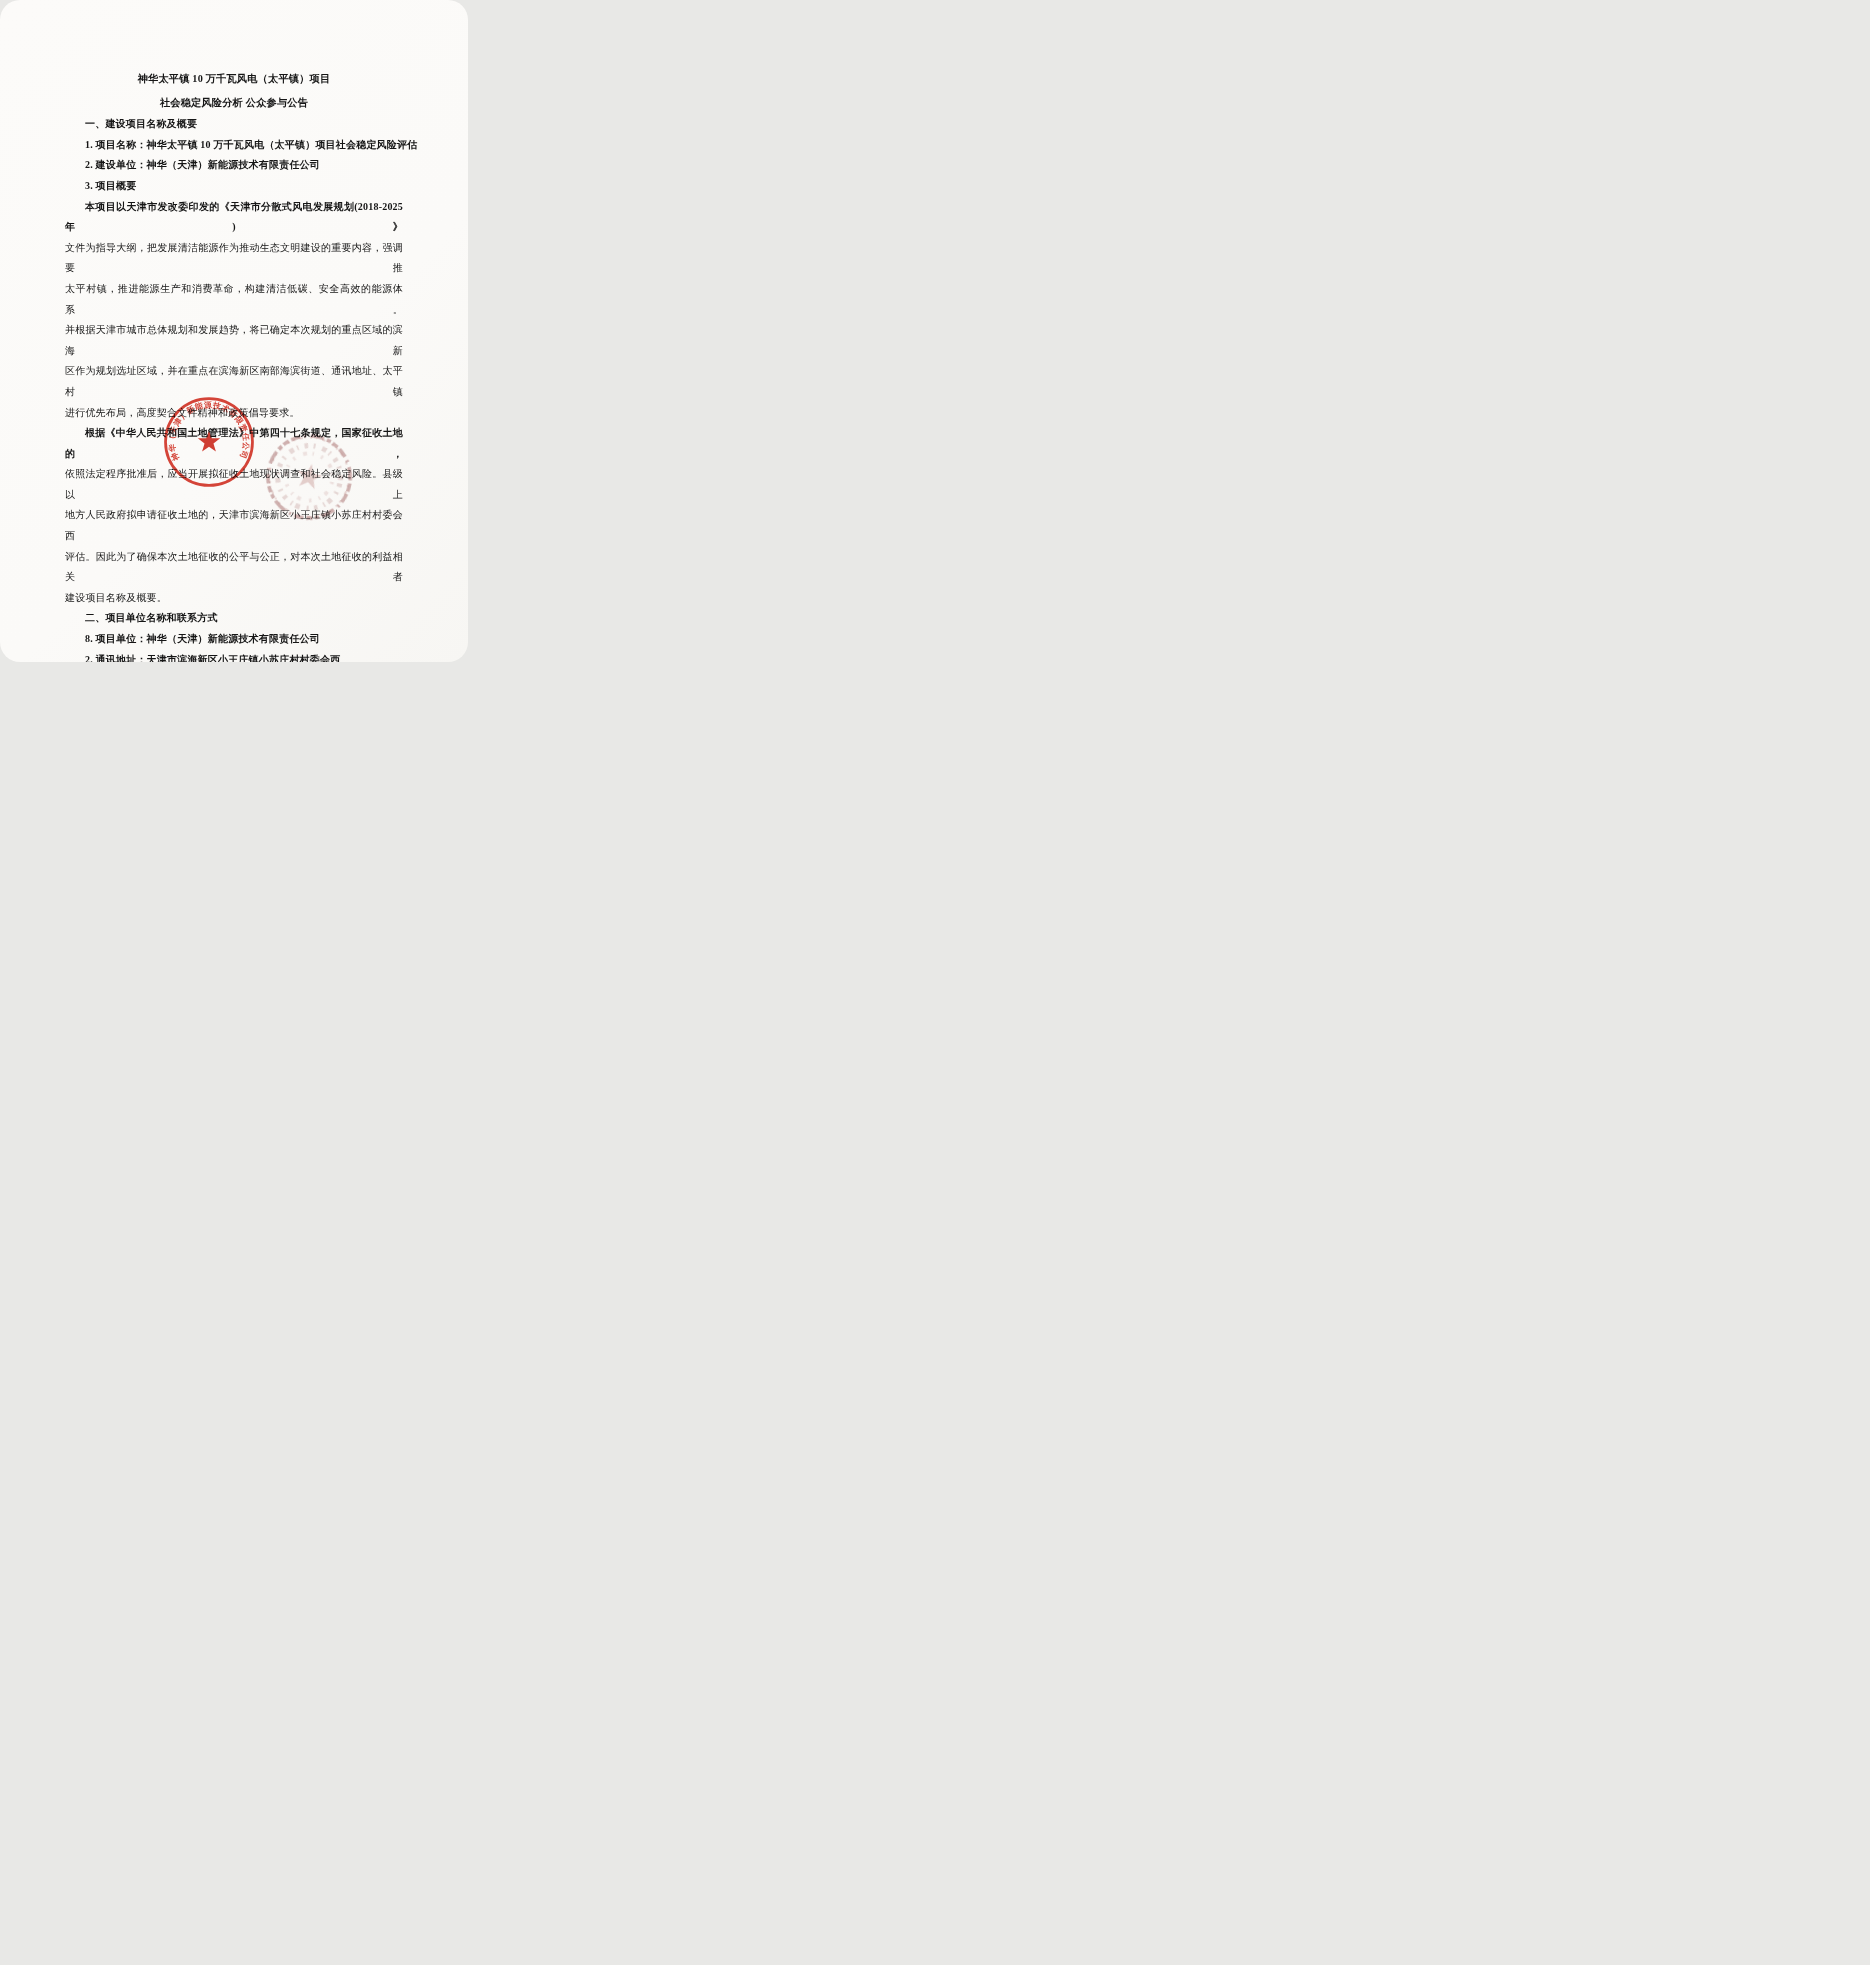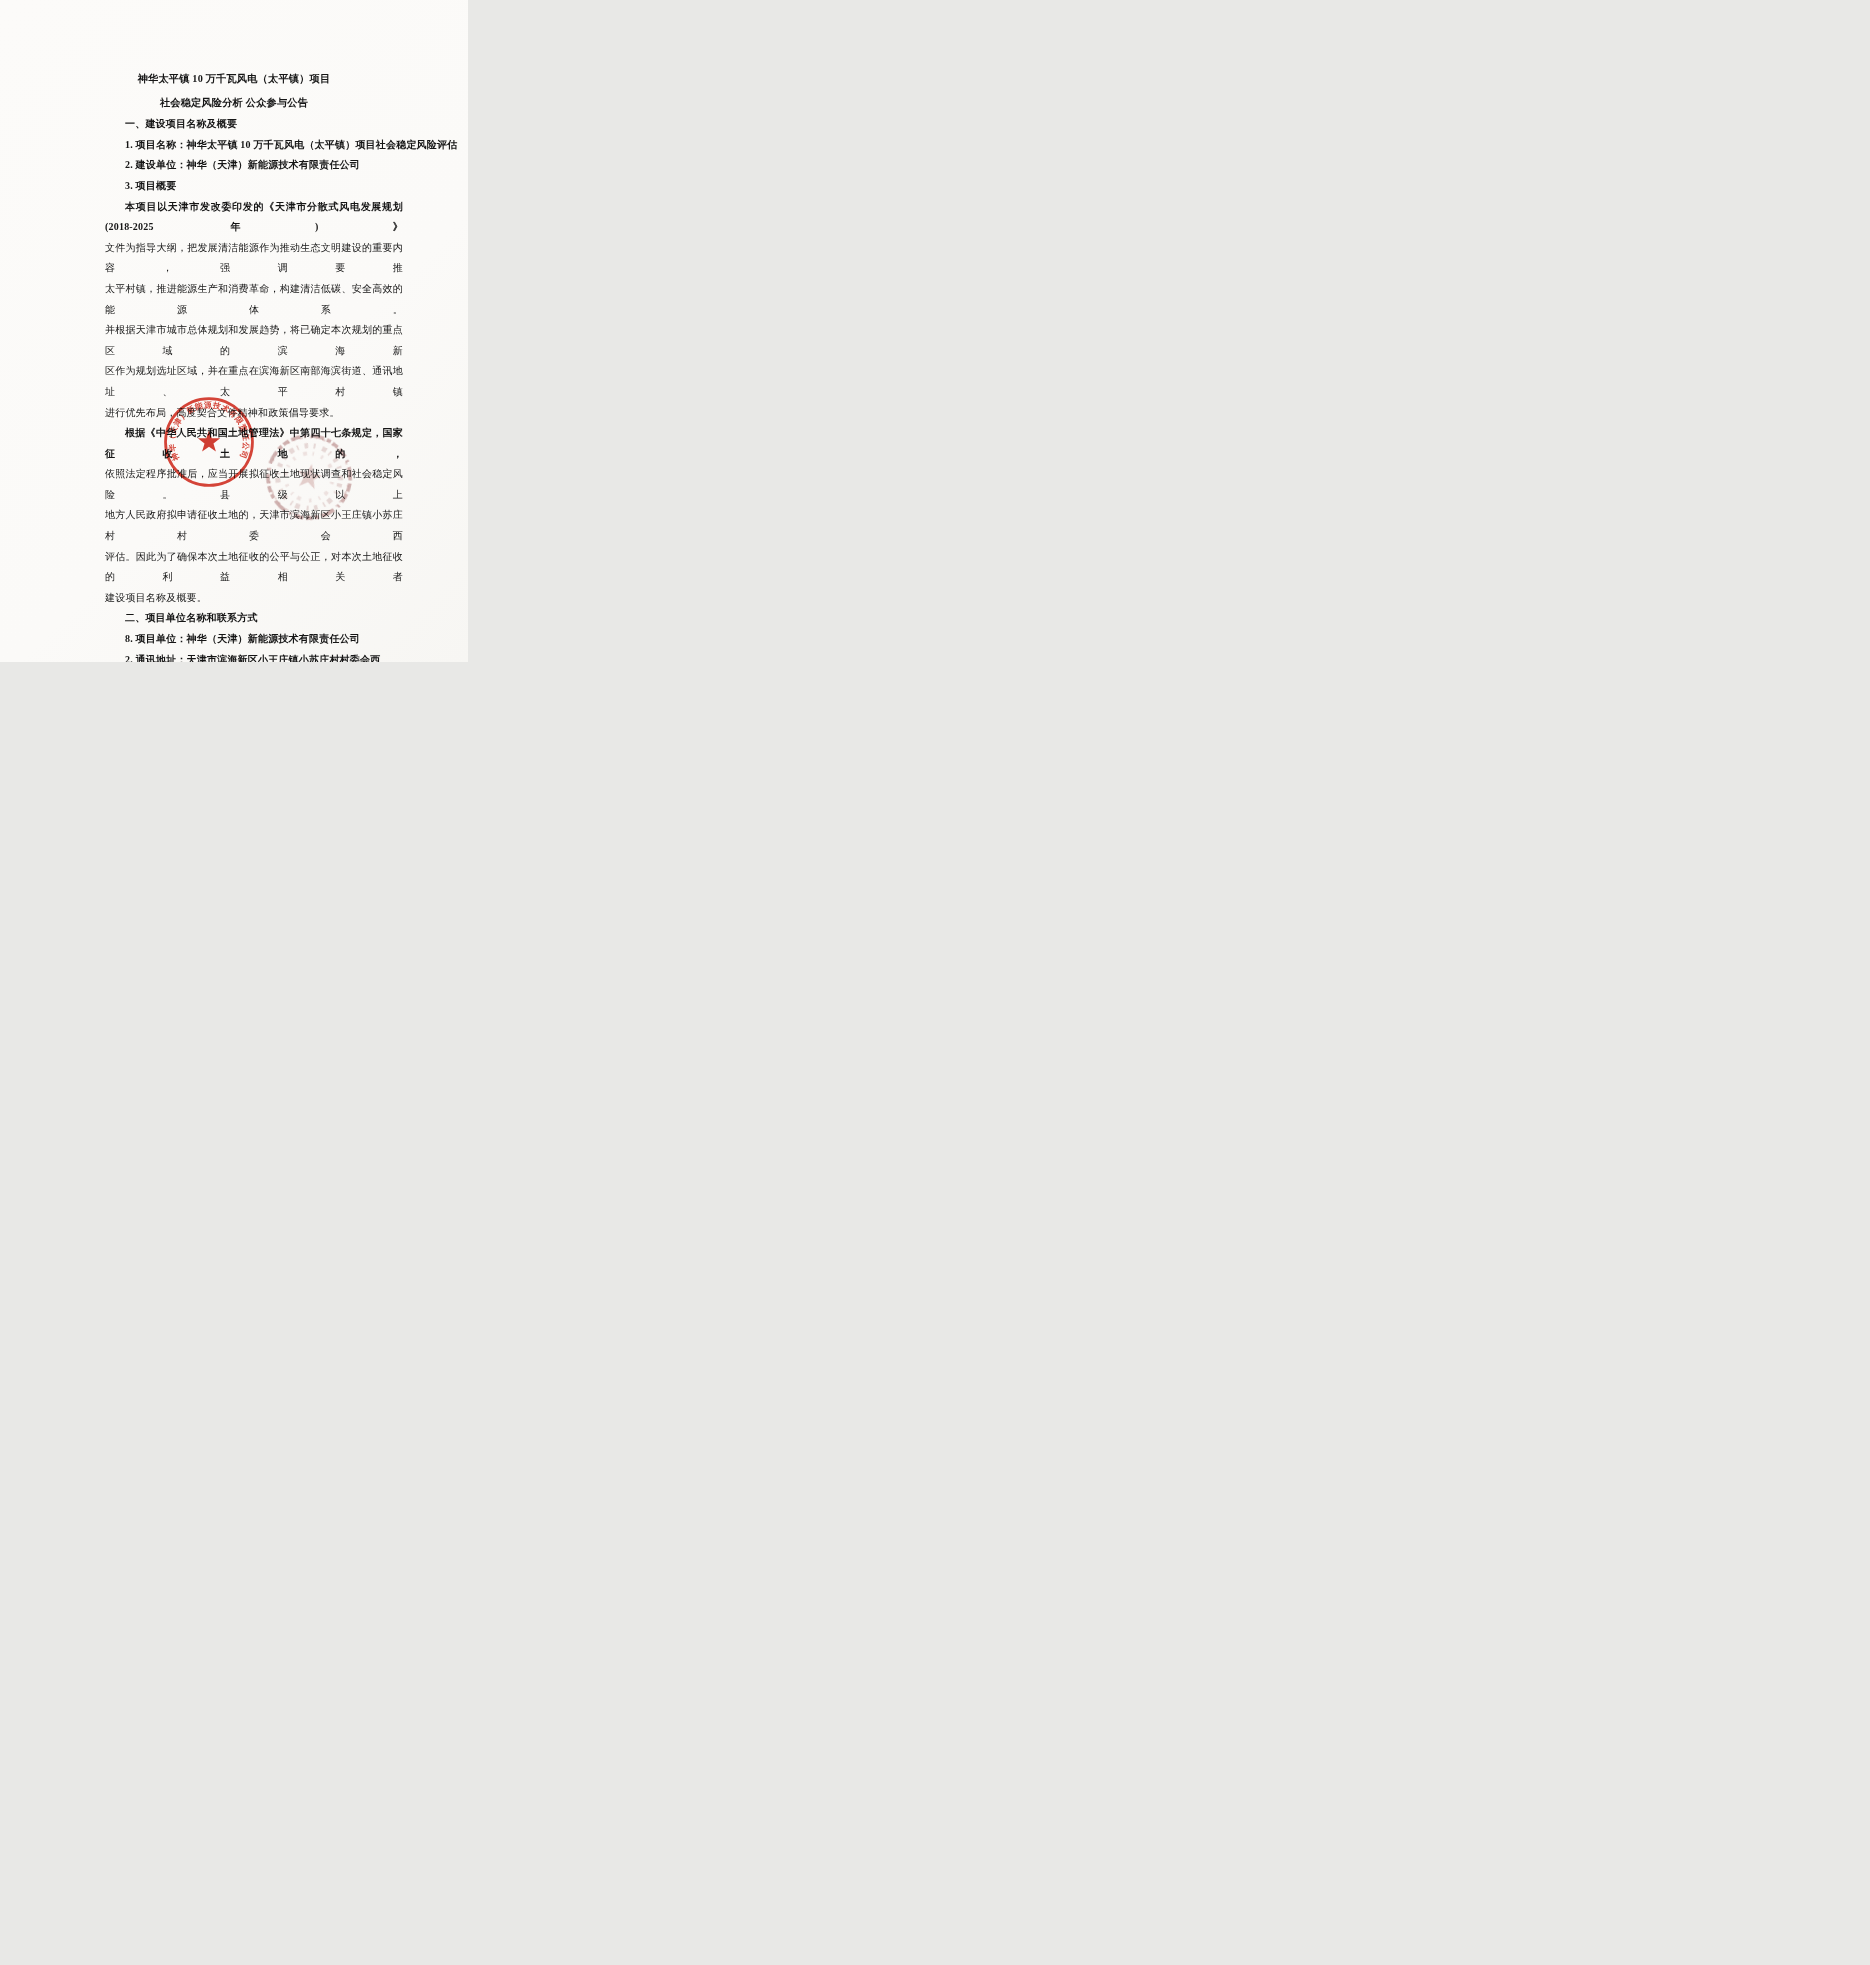--- a/index.html
+++ b/index.html
@@ -7,40 +7,40 @@
     width:468px;height:662px;
     background:#e8e8e6;
     font-family:"Liberation Serif", serif;
   }
   .page{
     position:relative;
     width:468px;height:662px;
     background:linear-gradient(135deg,#fcfbf9 0%,#fbfaf8 60%,#f7f6f3 100%);
     overflow:hidden;
     color:#161616;
+    border-radius:20px;
   }
   .doc{
     position:absolute;
     left:65px;top:67px;
     width:338px;
   }
   .title{
     text-align:center;
     font-weight:700;
     font-size:10.2px;
     line-height:23.6px;
     letter-spacing:0.2px;
     white-space:nowrap;
   }
   .line{
     font-size:10px;
     letter-spacing:0.2px;
     line-height:20.6px;
     white-space:nowrap;
-    margin-left:40px;
   }
   .jfull{
     white-space:normal;
     text-align:justify;
     text-align-last:justify;
   }
   .indent{ text-indent:2em;font-weight:bold; }
   .bold{ font-weight:700; }
   .seal{
     position:absolute;

